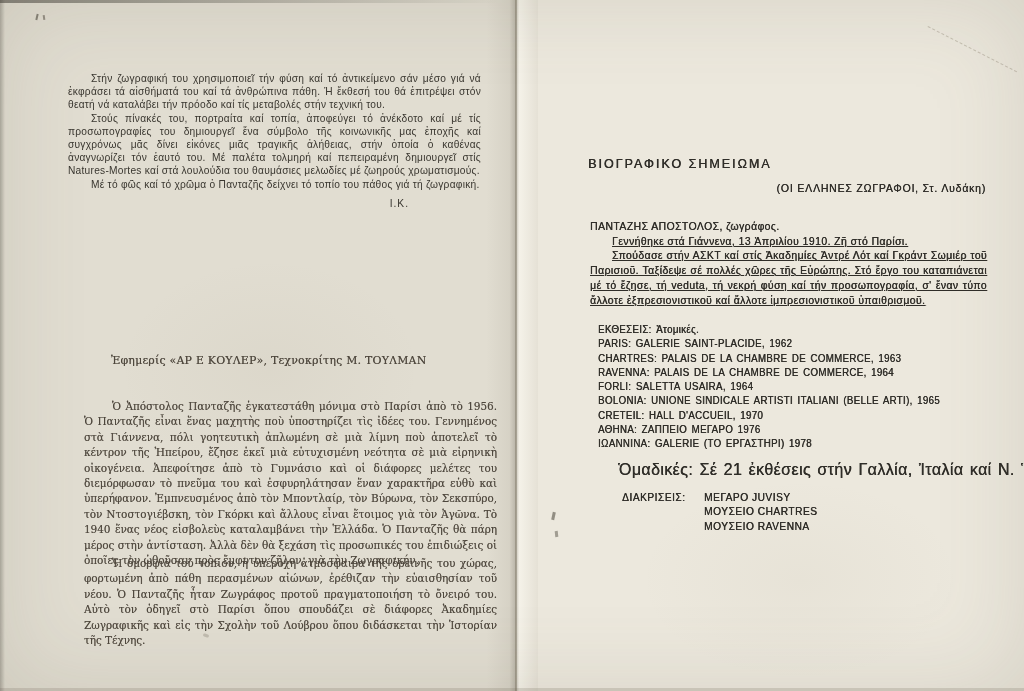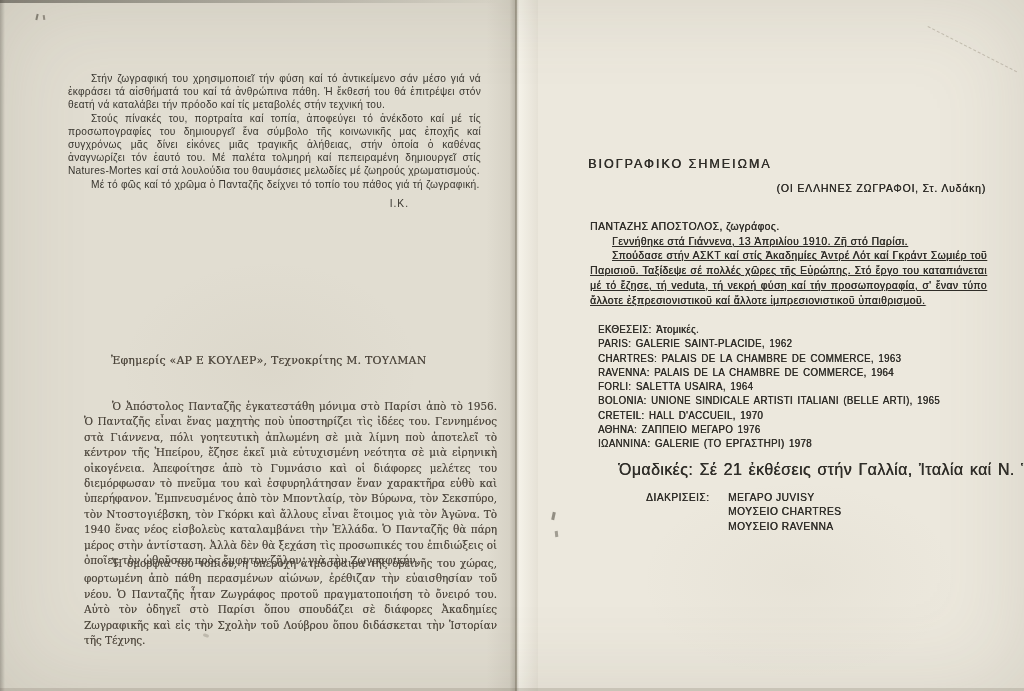--- a/index.html
+++ b/index.html
@@ -52,21 +52,21 @@
   .bio p{margin:0;}
   .bio p.ind{text-indent:22px;text-decoration:underline;}
   .bio p.just{text-align:justify;}
   .exh{left:598px;top:323px;font-size:10px;line-height:14.3px;letter-spacing:0.35px;
     word-spacing:1.5px;white-space:nowrap;text-shadow:0.35px 0 currentColor;
     transform:scaleX(0.97);transform-origin:left top;}
   .group-line{left:618px;top:461px;font-size:16px;letter-spacing:0.4px;word-spacing:1.5px;
     white-space:nowrap;text-shadow:0.3px 0 currentColor;}
   .awards{left:622px;top:491px;display:flex;font-size:10.2px;line-height:14.3px;
     letter-spacing:0.5px;text-shadow:0.35px 0 currentColor;}
-  .aw-label{width:82px;flex:0 0 auto;margin-left:24px;}
+  .aw-label{width:82px;flex:0 0 auto;}
   .aw-items{white-space:nowrap;}
 </style>
 </head>
 <body>
 
 <div>
 
   <div class="abs left-page-tint"></div>
   <div class="abs right-page-tint"></div>
   <div class="abs gutter-band"></div>

